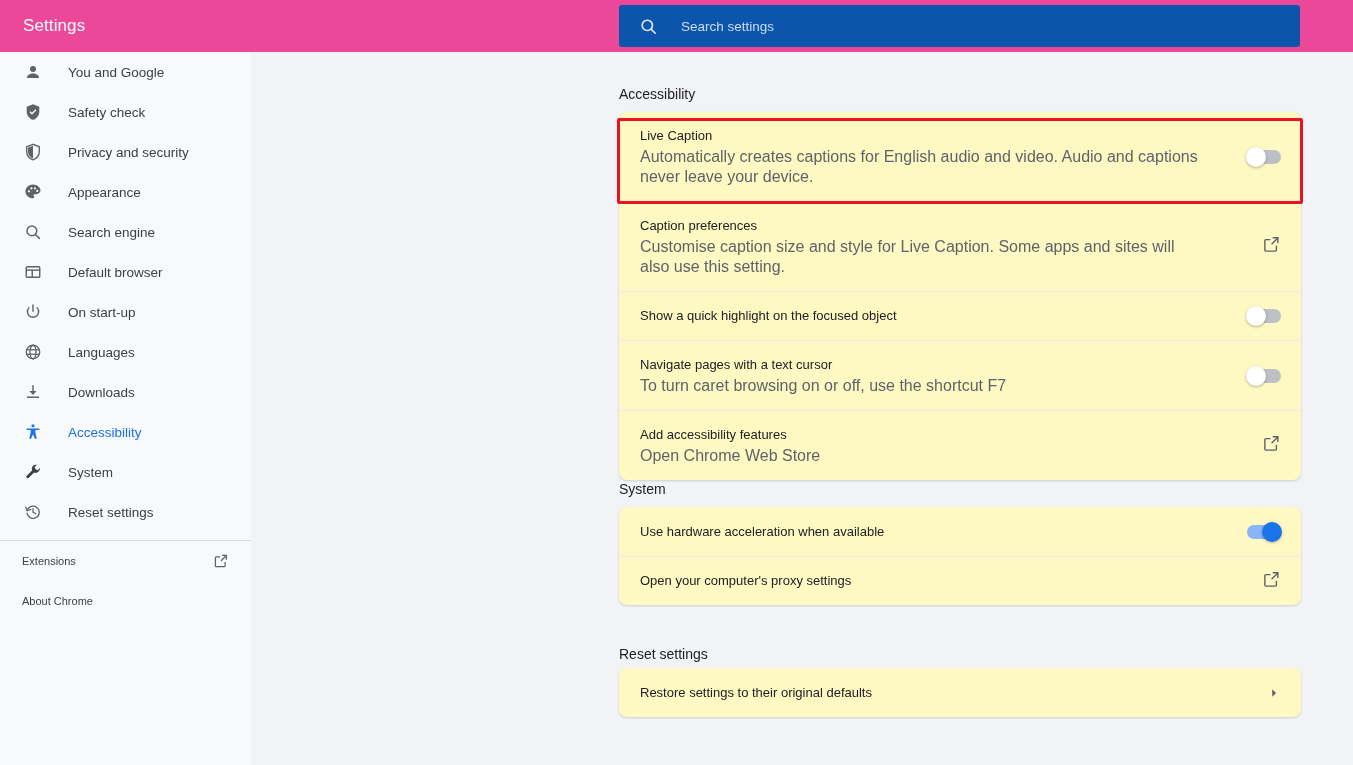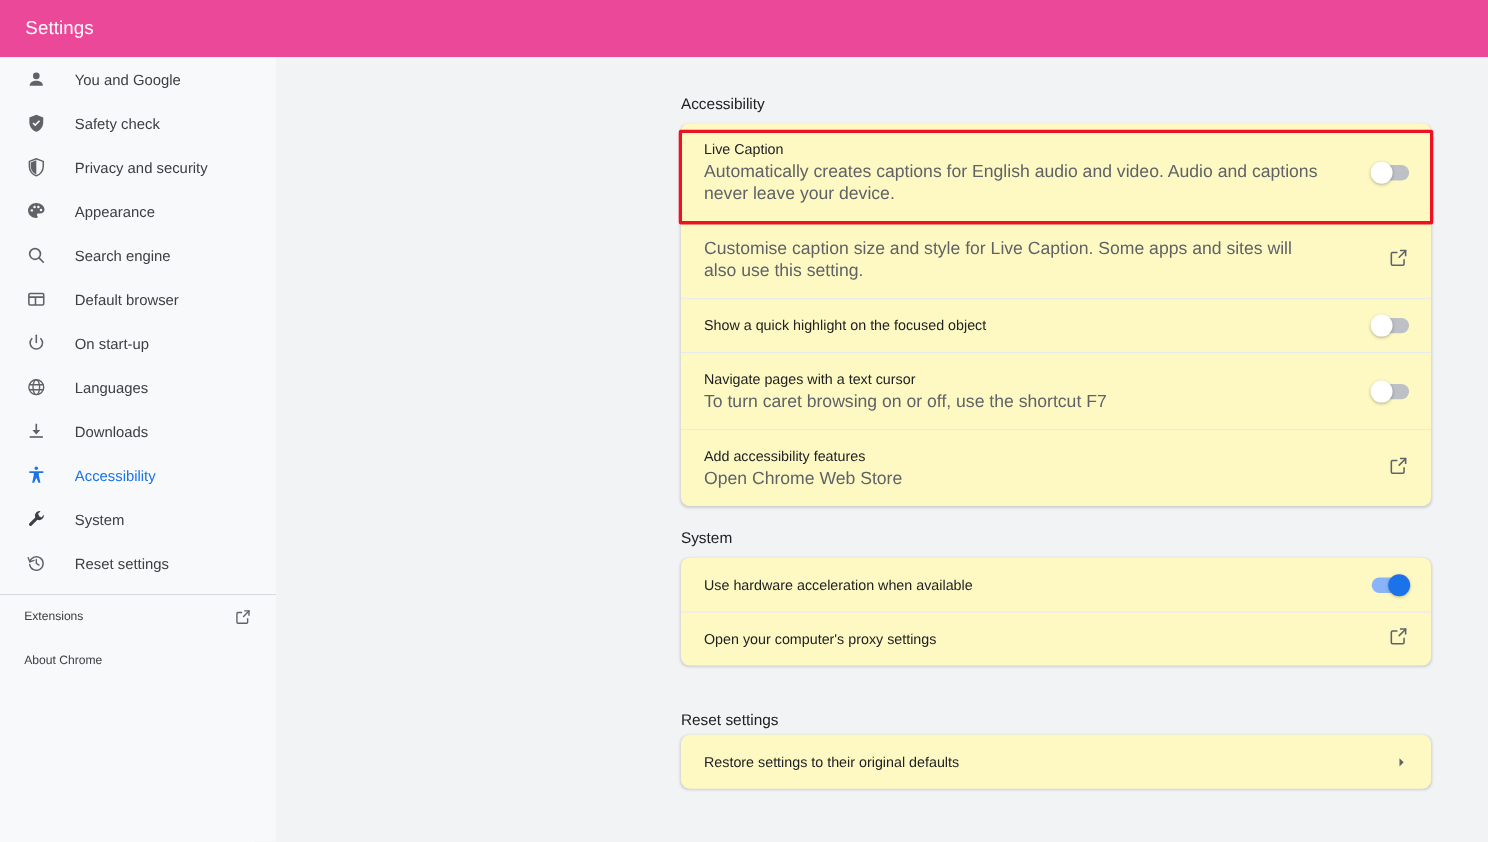--- a/index.html
+++ b/index.html
@@ -151,20 +151,29 @@
   }
 
   .chevron-right { display: flex; align-items: center; }
 </style>
 </head>
 <body>
 
 <div class="header">
   <div class="header-title">Settings</div>
 
+  <div class="search-box">
+    <span class="search-icon">
+      <svg width="19" height="19" viewBox="0 0 24 24" fill="none" stroke="#e3eefb" stroke-width="2">
+        <circle cx="10.5" cy="10.5" r="6.5"></circle>
+        <line x1="15.3" y1="15.3" x2="20.5" y2="20.5" stroke-linecap="round"></line>
+      </svg>
+    </span>
+    <span class="search-input-text">Search settings</span>
+  </div>
 </div>
 
 <div class="sidebar">
 
   <div class="nav-item">
     <span class="nav-icon">
       <svg width="18" height="18" viewBox="0 0 24 24" fill="#5f6368">
         <circle cx="12" cy="8" r="4"></circle>
         <path d="M4 20c0-4 3.6-6 8-6s8 2 8 6z"></path>
       </svg>
@@ -321,20 +330,21 @@
       </div>
       <div class="row-control">
         <div class="toggle">
           <div class="knob"></div>
         </div>
       </div>
     </div>
 
     <div class="row" style="min-height:68px">
       <div class="row-text">
+        <div class="row-title">Caption preferences</div>
         <div class="row-sub">Customise caption size and style for Live Caption. Some apps and sites will also use this setting.</div>
       </div>
       <div class="row-control">
         <span>
           <svg width="19" height="19" viewBox="0 0 24 24" fill="none" stroke="#5f6368" stroke-width="1.8">
             <path d="M13.5 3.5H20v6.5"></path>
             <line x1="20" y1="3.8" x2="12.6" y2="11.2" stroke-linecap="round"></line>
             <path d="M18.2 13.6V19a1.4 1.4 0 0 1-1.4 1.4H5a1.4 1.4 0 0 1-1.4-1.4V7.2A1.4 1.4 0 0 1 5 5.8h5.6"></path>
           </svg>
         </span>

